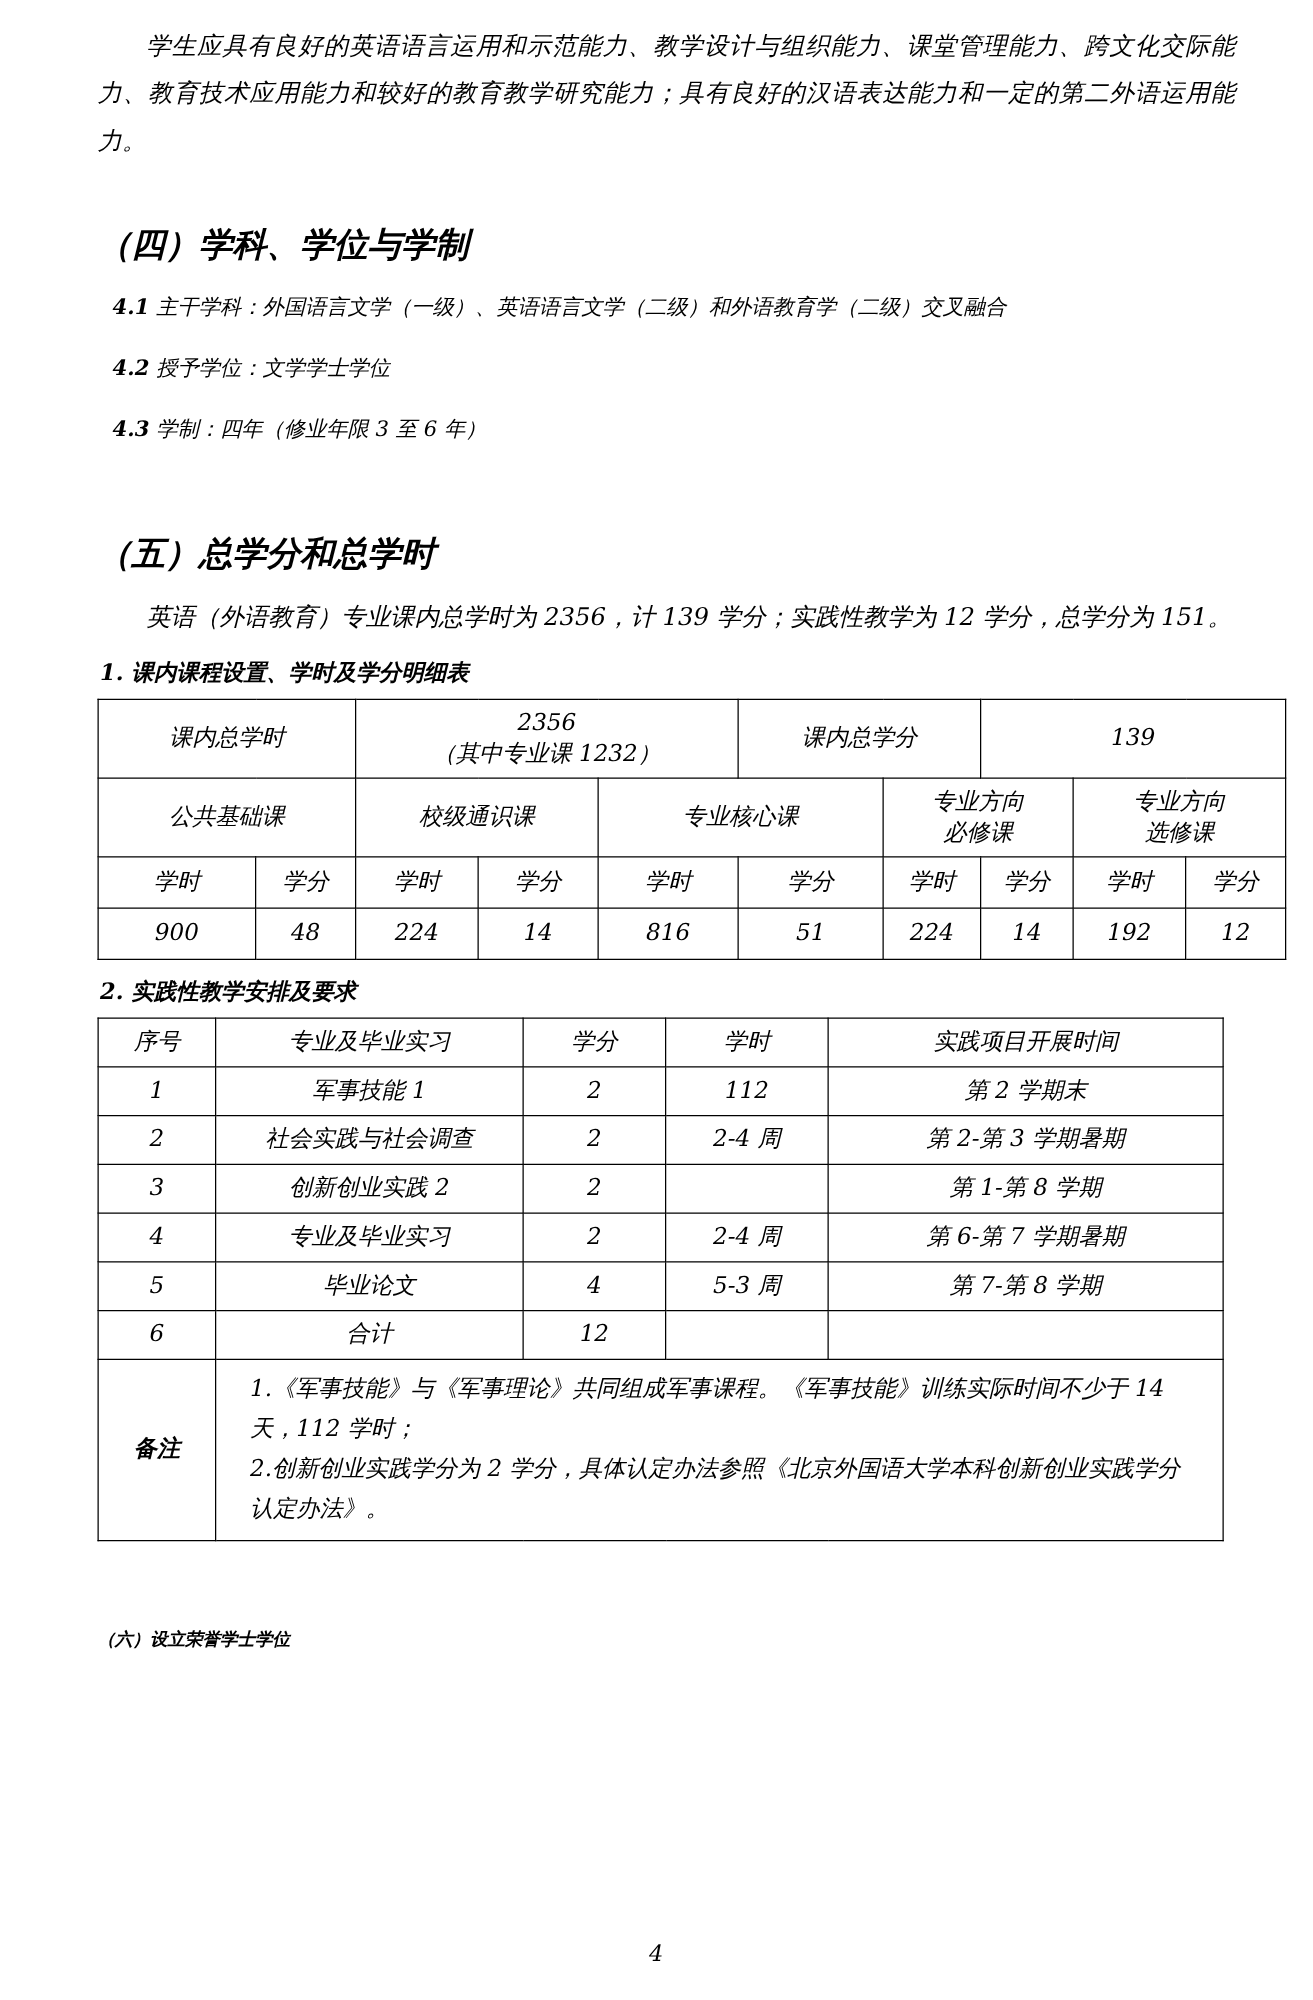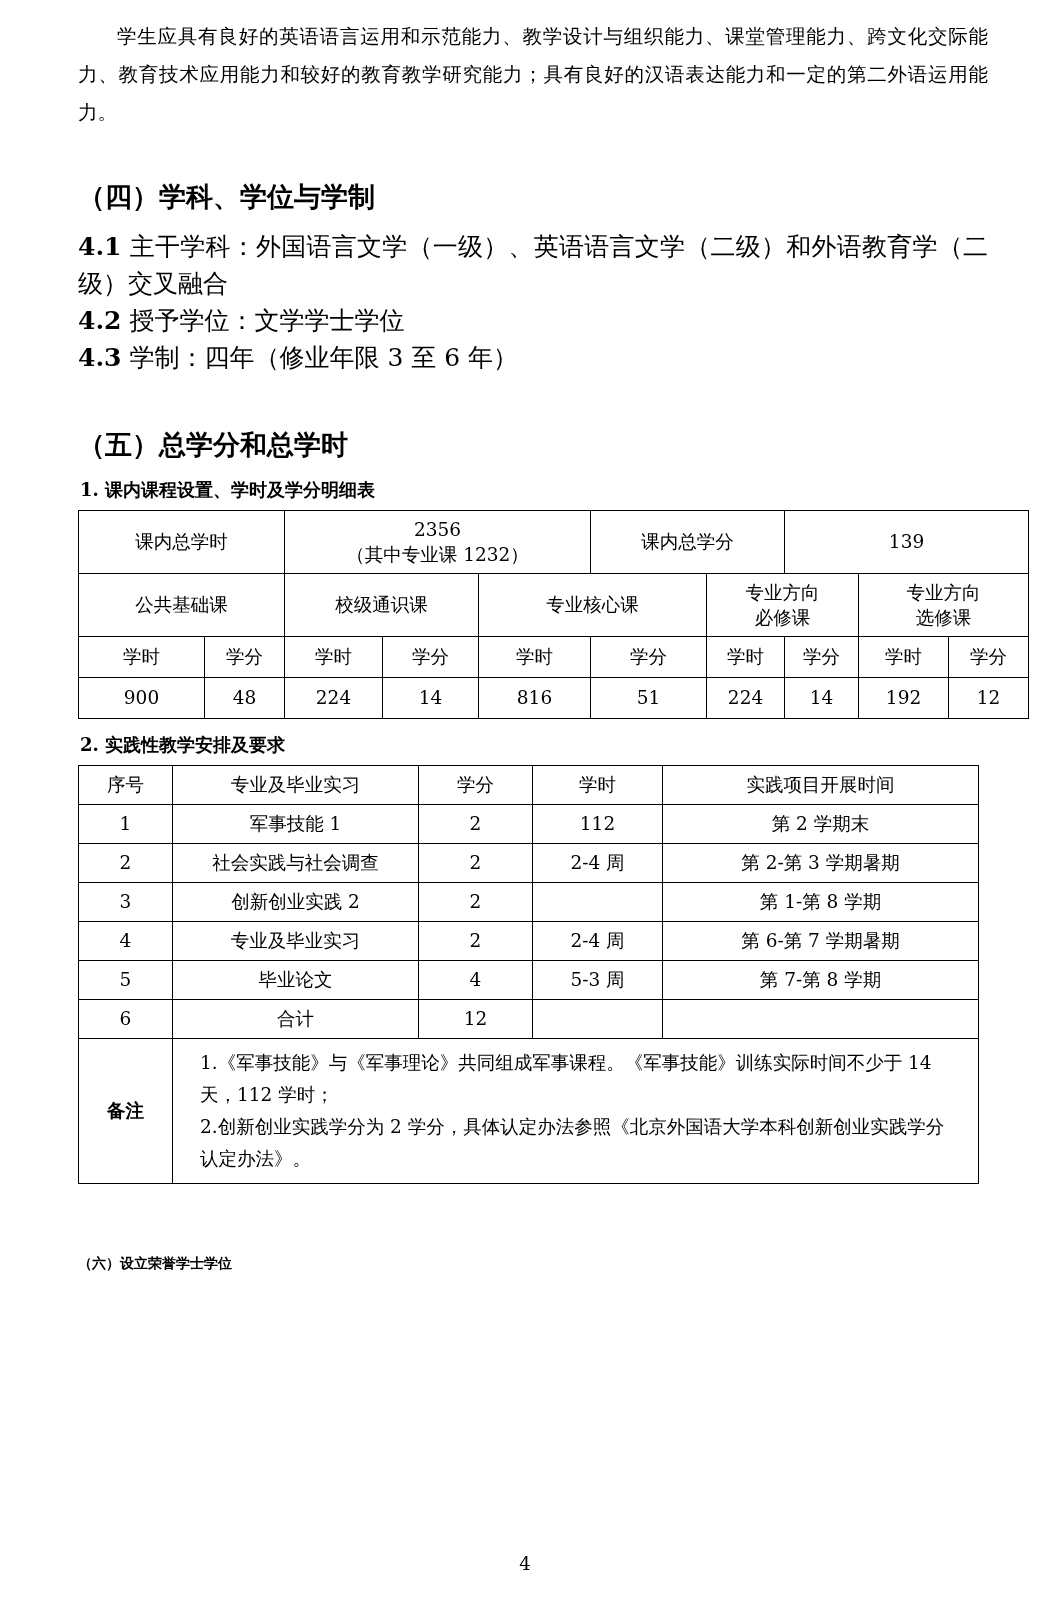--- a/index.html
+++ b/index.html
@@ -13,42 +13,43 @@
     position: relative;
     font-family: "DejaVu Serif", "Liberation Serif", serif;
     color: #000000;
   }
   .page {
     position: relative;
     width: 1050px;
     height: 1600px;
     box-sizing: border-box;
     padding: 18px 62px 0 78px;
+    font-style: italic;
   }
   .para {
     font-size: 19.5px;
     line-height: 38px;
     text-align: justify;
     text-justify: inter-ideograph;
     margin: 0;
   }
   .indent {
     text-indent: 2em;
   }
   .section-head {
     font-size: 27px;
     font-weight: bold;
     line-height: 34px;
     margin: 26px 0 14px 0;
   }
   .numbered {
-    font-size: 25px;
+    font-size: 17px;
     line-height: 37px;
     text-align: justify;
-    margin: 0;
+    margin: 12px;
   }
   .numbered .num {
     font-weight: bold;
     font-family: "DejaVu Serif", "Liberation Serif", serif;
   }
   .block-gap-1 { height: 22px; }
   .block-gap-2 { height: 26px; }
   .tbl-caption {
     font-size: 18px;
     font-weight: bold;
@@ -118,20 +119,21 @@
   </p>
   <p class="numbered">
     <span class="num">4.3</span>
     <span>学制：四年（修业年限 3 至 6 年）</span>
   </p>
 
   <div class="block-gap-2"></div>
 
   <h2 class="section-head">（五）总学分和总学时</h2>
 
+  <p class="para indent">英语（外语教育）专业课内总学时为 2356，计 139 学分；实践性教学为 12 学分，总学分为 151。</p>
 
   <div class="tbl-caption">1. 课内课程设置、学时及学分明细表</div>
 
   <table class="t1">
     <colgroup>
       <col style="width:126px">
       <col style="width:80px">
       <col style="width:98px">
       <col style="width:96px">
       <col style="width:112px">

